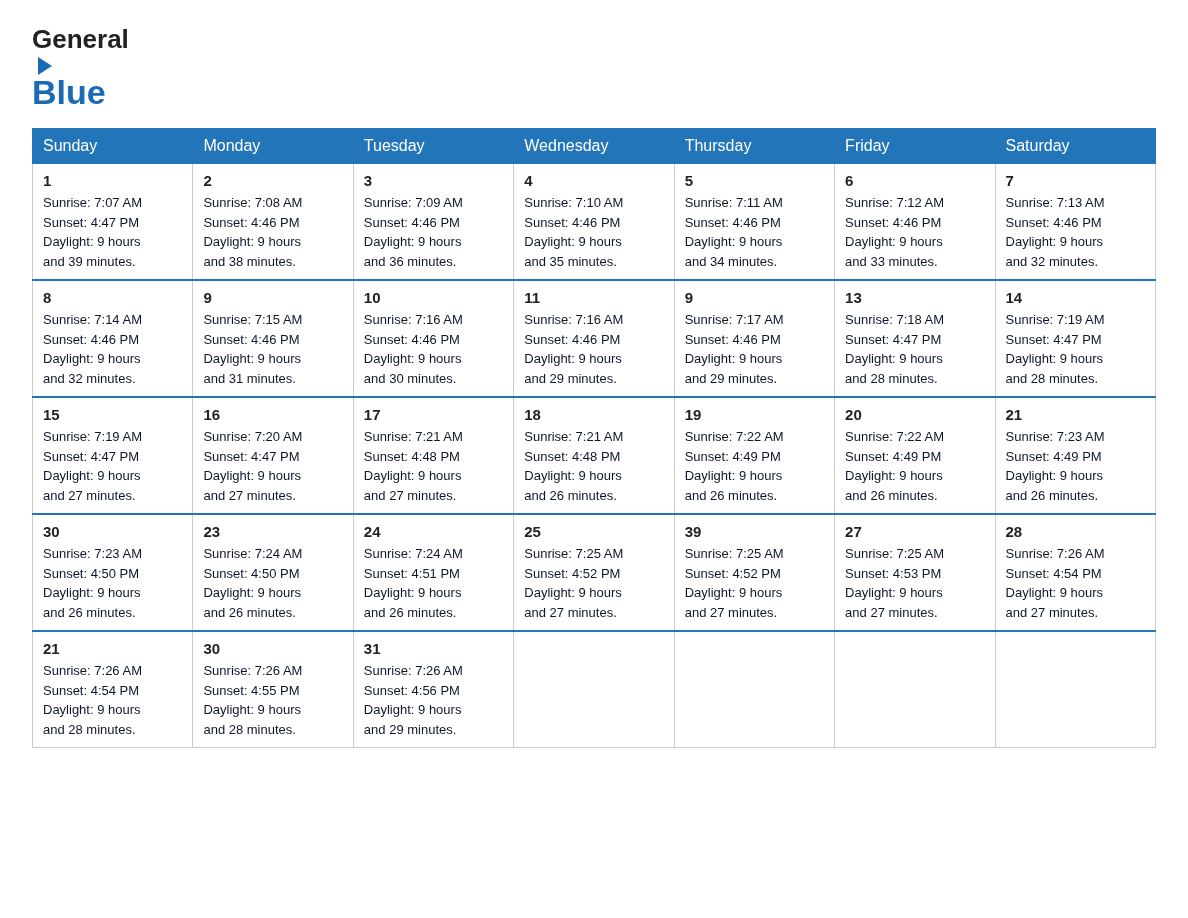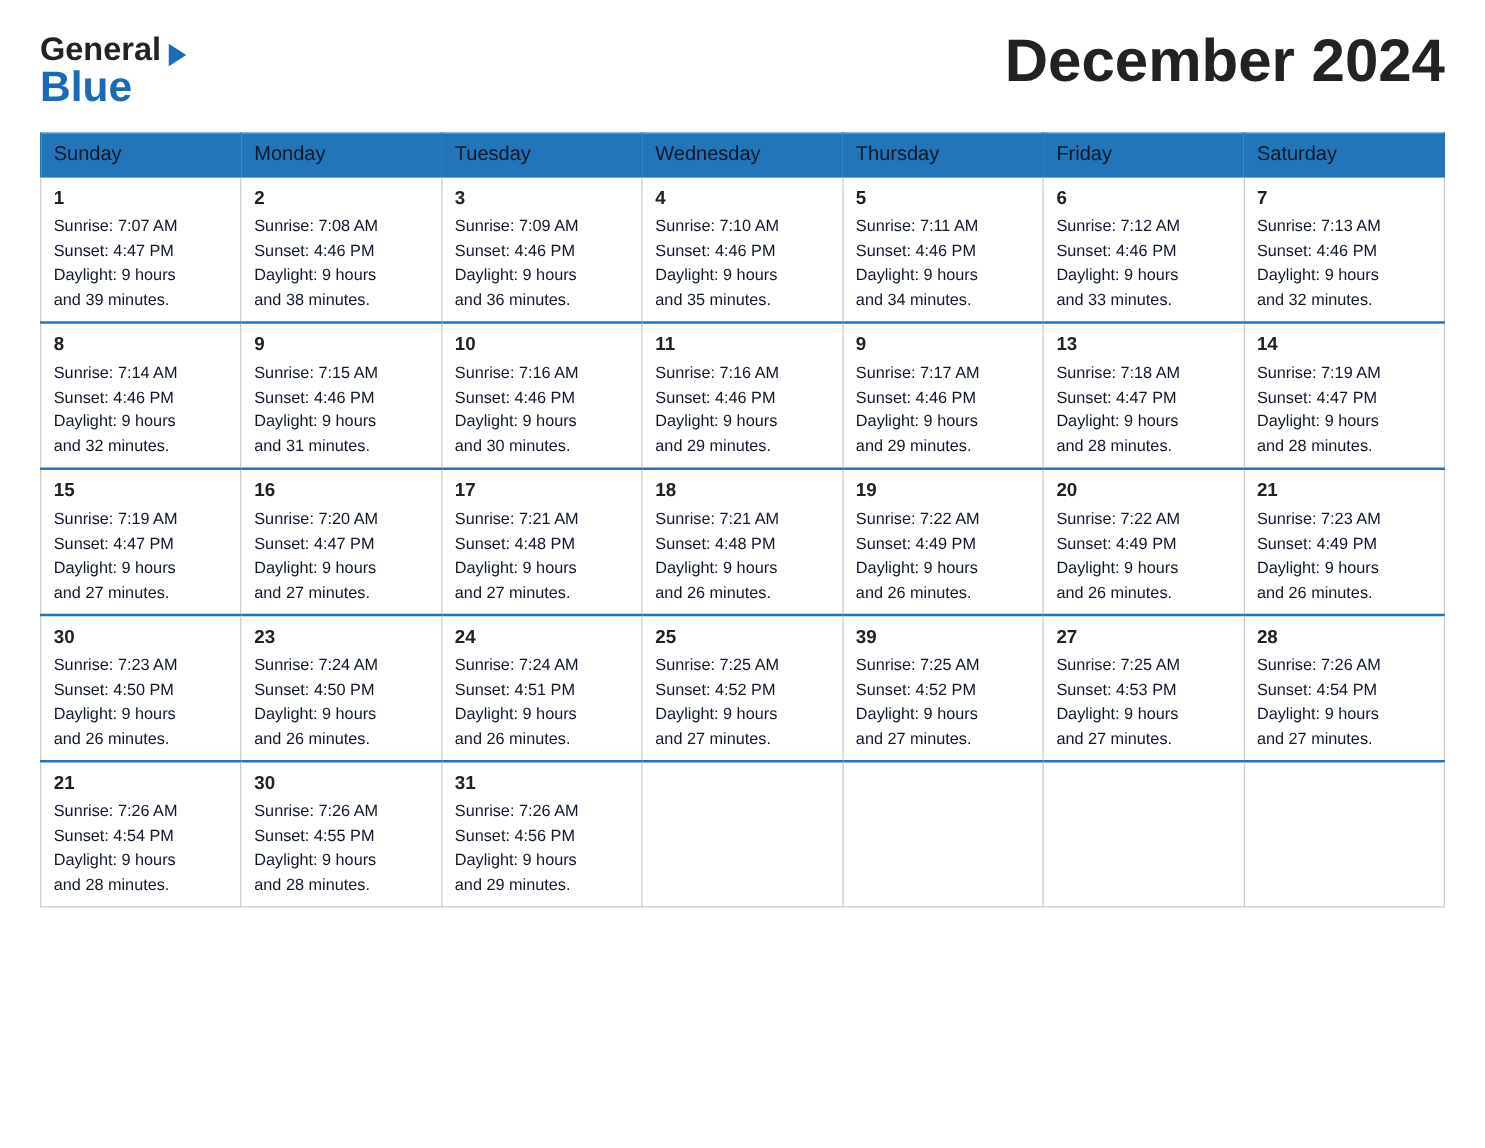--- a/index.html
+++ b/index.html
@@ -37,21 +37,21 @@
       margin-top: 4px;
     }
     .calendar-table {
       width: 100%;
       border-collapse: collapse;
       margin-top: 16px;
       table-layout: fixed;
     }
     .calendar-table th {
       background: #2175b8;
-      color: #0f172a;
+      color: #ffffff;
       font-size: 16px;
       font-weight: normal;
       padding: 8px 10px;
       text-align: left;
       border: 1px solid #2175b8;
     }
     .calendar-table td {
       vertical-align: top;
       padding: 8px 10px;
       border: 1px solid #ccc;
@@ -76,30 +76,29 @@
     }
     .empty-cell {
       background: #fff;
     }
   </style>
 </head>
 <body>
 
 <div class="header-row">
   <div class="logo">
-    <div style="display:flex; align-items:flex-end;">
+    <div style="display:flex; align-items:flex-start;flex-direction:column;">
       <span style="font-size:26px; font-weight:bold; color:#222;">General</span>
       <svg width="22" height="22" viewBox="0 0 22 22" style="margin-left:2px;">
         <polygon points="4,2 18,11 4,20" fill="#1a6bb5"></polygon>
       </svg>
     </div>
     <span style="font-size:34px; font-weight:bold; color:#1a6bb5; margin-top:-4px;">Blue</span>
   </div>
   <div class="title-block">
-    <div class="month-title">December 2024</div>
   </div>
 </div>
 
 <table class="calendar-table">
   <thead>
     <tr>
       <th>Sunday</th>
       <th>Monday</th>
       <th>Tuesday</th>
       <th>Wednesday</th>

